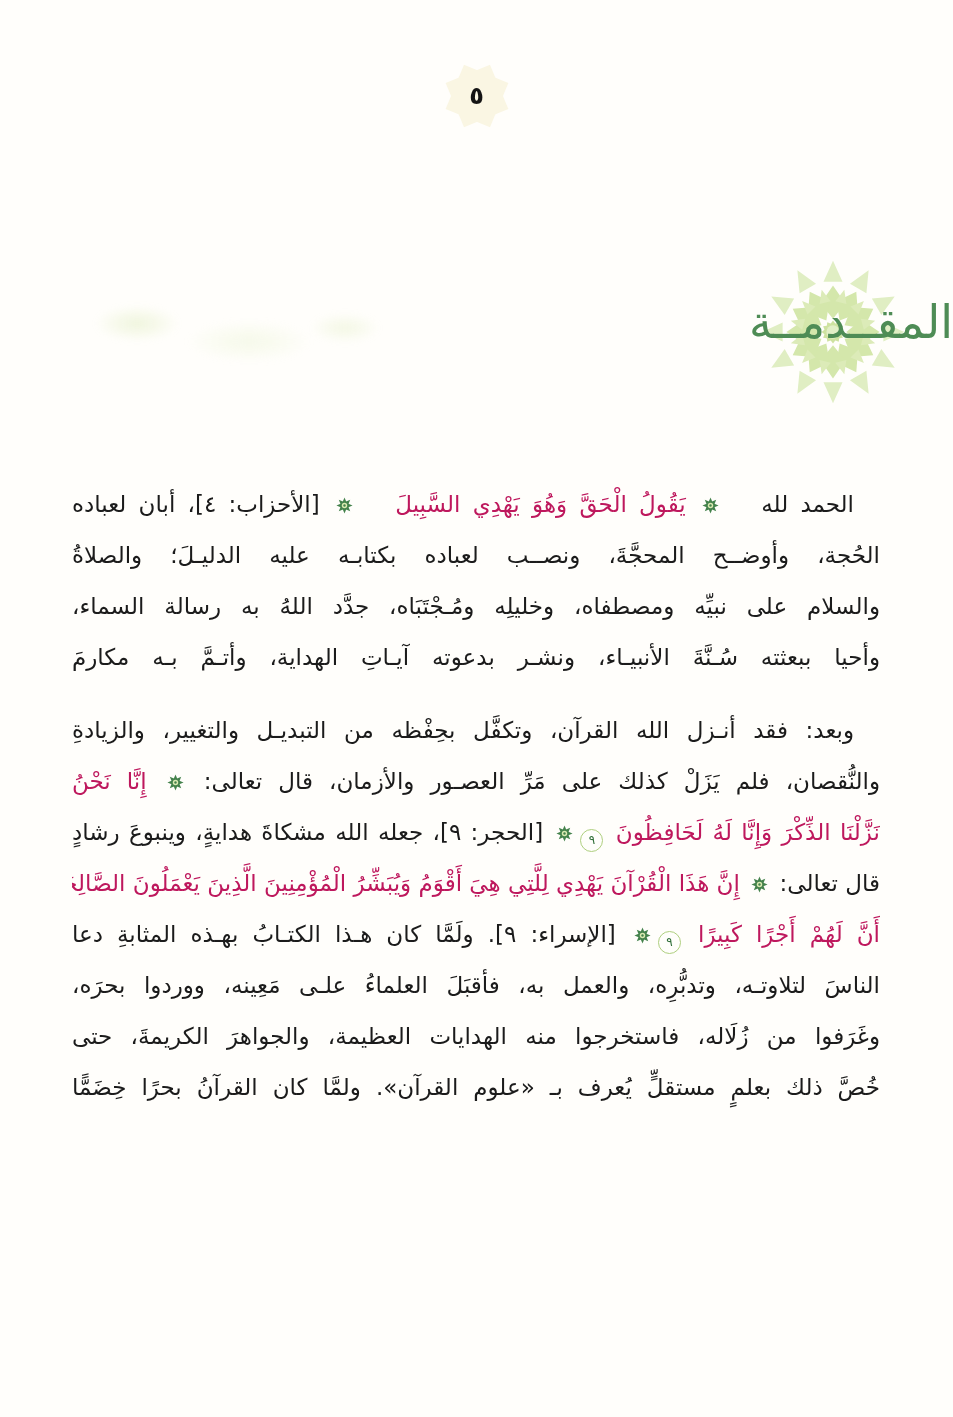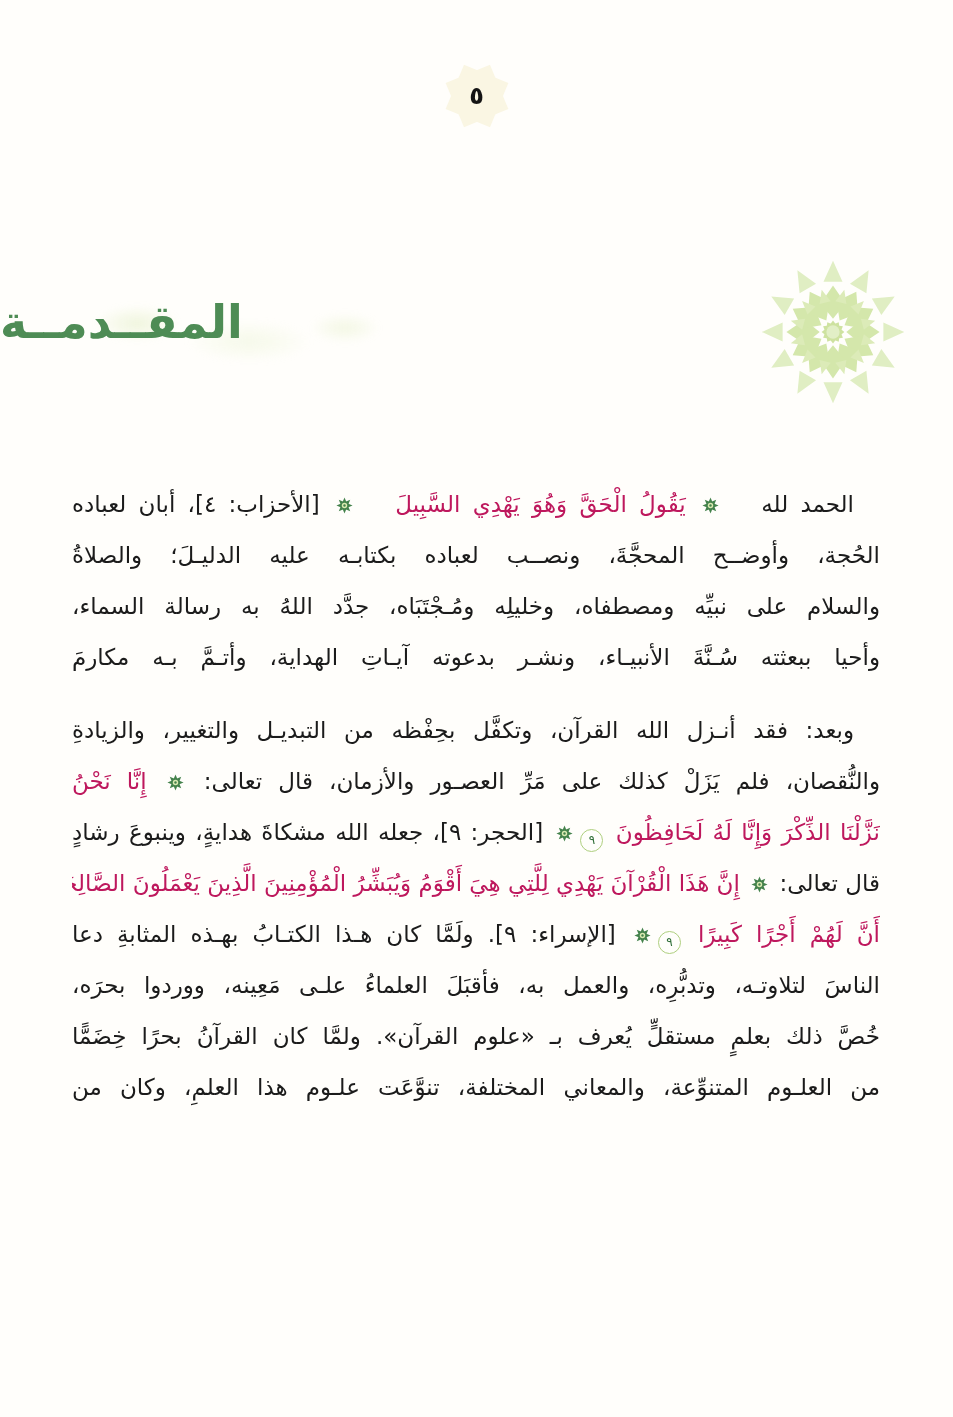--- a/index.html
+++ b/index.html
@@ -15,22 +15,22 @@
   .star8a, .star8b { position:absolute; inset:14px; background:#faf6e3; }
   .star8a { transform:rotate(22.5deg); }
   .star8b { transform:rotate(67.5deg); }
   .pagenum {
     position:absolute; inset:0; display:flex; align-items:center; justify-content:center;
     font-size:24px; color:#141414; font-weight:bold;
   }
 
   
   .section-title {
-    position:absolute; top:295px; left:0; right:0; text-align:left;
-    font-size:46px; font-weight:bold; color:#4e8c55; line-height:1.2;
+    position:absolute; top:295px; left:0; right:0; text-align:right;
+    font-size:46px; font-weight:normal; color:#4e8c55; line-height:1.2;
     letter-spacing:0px;
   }
   .title-rosette { position:absolute; top:256px; right:44px; width:152px; height:152px; }
   .bleed-artifact {
     position:absolute; top:292px; right:560px; width:320px; height:90px;
     background:
       radial-gradient(60px 26px at 20% 35%, rgba(210,229,166,0.35), rgba(210,229,166,0) 70%),
       radial-gradient(90px 30px at 55% 55%, rgba(222,238,190,0.28), rgba(222,238,190,0) 70%),
       radial-gradient(50px 22px at 85% 40%, rgba(210,229,166,0.25), rgba(210,229,166,0) 70%);
     filter:blur(3px);
@@ -181,17 +181,17 @@
             <polygon points="10,0.5 12.6,6.8 10,9 7.4,6.8" fill="#44824c" transform="rotate(90 10 10)"></polygon>
             <polygon points="10,0.5 12.6,6.8 10,9 7.4,6.8" fill="#44824c" transform="rotate(135 10 10)"></polygon>
             <polygon points="10,0.5 12.6,6.8 10,9 7.4,6.8" fill="#44824c" transform="rotate(180 10 10)"></polygon>
             <polygon points="10,0.5 12.6,6.8 10,9 7.4,6.8" fill="#44824c" transform="rotate(225 10 10)"></polygon>
             <polygon points="10,0.5 12.6,6.8 10,9 7.4,6.8" fill="#44824c" transform="rotate(270 10 10)"></polygon>
             <polygon points="10,0.5 12.6,6.8 10,9 7.4,6.8" fill="#44824c" transform="rotate(315 10 10)"></polygon>
             <circle cx="10" cy="10" r="3.2" fill="#d9e9b0"></circle>
             <circle cx="10" cy="10" r="1.4" fill="#44824c"></circle>
           </svg></span><span class="normal"> [الإسراء: ٩]. ولَمَّا كان هـذا الكتـابُ بهـذه المثابةِ دعا</span></div>
       <div class="line"><span class="normal">الناسَ لتلاوتـه، وتدبُّرِه، والعمل به، فأقبَلَ العلماءُ علـى مَعِينه، ووردوا بحرَه،</span></div>
+      <div class="line"><span class="normal">وغَرَفوا من زُلَاله، فاستخرجوا منه الهدايات العظيمة، والجواهرَ الكريمةَ، حتى</span></div>
       <div class="line"><span class="normal">خُصَّ ذلك بعلمٍ مستقلٍّ يُعرف بـ «علوم القرآن». ولمَّا كان القرآنُ بحرًا خِضَمًّا</span></div>
-      <div class="line"><span class="normal">من العلـوم المتنوِّعة، والمعاني المختلفة، تنوَّعَت علـوم هذا العلمِ، وكان من</span></div>
     </div>
 
 </div>
 
 </body></html>

